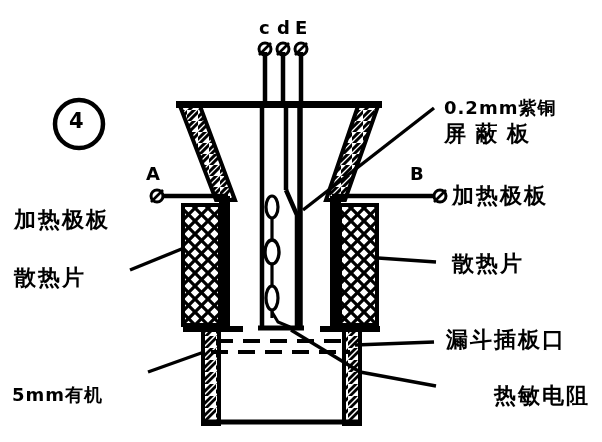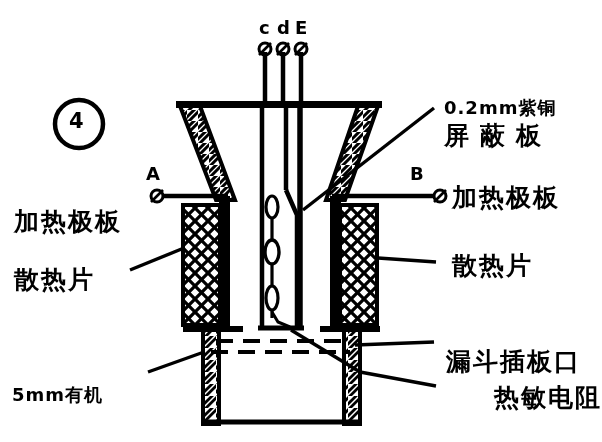--- a/index.html
+++ b/index.html
@@ -24,22 +24,22 @@
   }
   .lbl {
     position: absolute;
     color: #000;
     font-weight: bold;
     line-height: 1.08;
     white-space: pre;
     letter-spacing: 0.5px;
   }
   .cjk {
-    font-family: Liberation Sans, sans-serif;
-    font-size: 25px;
+    font-family: Liberation Serif, serif;
+    font-size: 22px;
     font-weight: bold;
     letter-spacing: 2px;
   }
   .latin {
     font-family: "DejaVu Sans", "Liberation Sans", sans-serif;
     font-weight: bold;
   }
   .term {
     font-size: 18px;
   }
@@ -193,19 +193,19 @@
   <div class="lbl cjk" style="left:444px; top:122px;">屏 蔽 板</div>
 
   <div class="lbl cjk" style="left:452px; top:184px;">加热极板</div>
 
   <div class="lbl cjk" style="left:452px; top:252px;">散热片</div>
 
   <div class="lbl cjk" style="left:14px; top:208px;">加热极板</div>
 
   <div class="lbl cjk" style="left:14px; top:266px;">散热片</div>
 
-  <div class="lbl cjk" style="left:446px; top:348px;">漏斗插板口</div>
+  <div class="lbl cjk" style="left:446px; top:328px;">漏斗插板口</div>
 
   <div class="lbl cjk" style="left:446px; top:384px;margin-left:48px;">热敏电阻</div>
 
   <div class="lbl mixed" style="left:12px; top:360px;margin-top:25px;">5mm有机</div>
 
 </div>
 
 </body></html>

